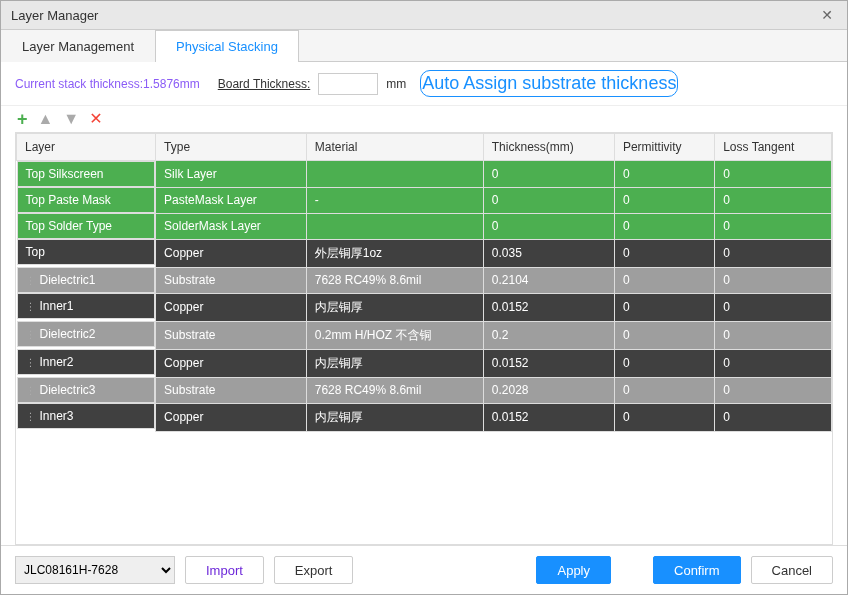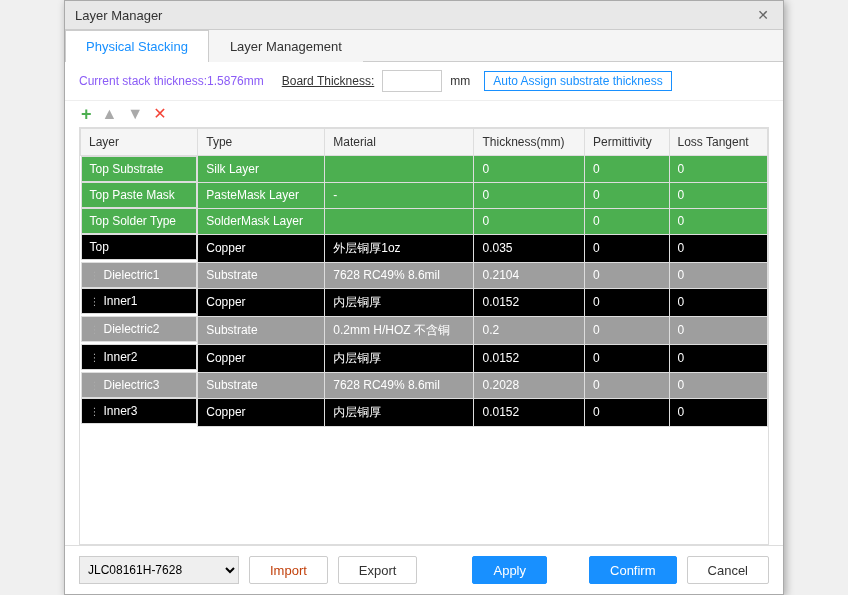--- a/index.html
+++ b/index.html
@@ -7,21 +7,21 @@
       font-family: Arial, sans-serif;
       font-size: 13px;
       background: #f0f0f0;
       display: flex;
       justify-content: center;
       align-items: center;
       width: 848px;
       height: 595px;
     }
     .dialog {
-      width: 720px;
+      width: 848px;
       height: 595px;
       background: #fff;
       border: 1px solid #aaa;
       display: flex;
       flex-direction: column;
       box-shadow: 2px 2px 8px rgba(0,0,0,0.3);
     }
     .title-bar {
       background: #e8e8e8;
       border-bottom: 1px solid #ccc;
@@ -89,27 +89,27 @@
       border: 1px solid #ccc;
       padding: 0 4px;
       font-size: 12px;
     }
     .mm-label {
       font-size: 12px;
       color: #333;
       margin-right: 6px;
     }
     .auto-assign-btn {
-      font-size: 12px;
+      font-size: 18px;
       color: #1890ff;
       background: none;
       border: 1px solid #1890ff;
-      padding: 2px 8px;
-      cursor: pointer;
-      border-radius: 0;
+      padding: 2px 1px;
+      cursor: pointer;
+      border-radius: 10px;
     }
     .icon-toolbar {
       display: flex;
       align-items: center;
       padding: 4px 14px 4px;
       gap: 6px;
       flex-shrink: 0;
     }
     .icon-btn {
       cursor: pointer;
@@ -156,21 +156,21 @@
       gap: 4px;
       color: #fff;
     }
     .drag-handle {
       color: #aaa;
       font-size: 10px;
       cursor: grab;
       flex-shrink: 0;
     }
     .row-green { background: #4caf50; }
-    .row-orange { background: #000000; }
+    .row-orange { background: #404040; }
     .row-gray { background: #9e9e9e; }
     .footer {
       display: flex;
       align-items: center;
       padding: 10px 14px;
       border-top: 1px solid #ddd;
       gap: 10px;
       flex-shrink: 0;
     }
     .preset-select {
@@ -184,21 +184,21 @@
     .footer-btn {
       height: 28px;
       padding: 0 20px;
       font-size: 13px;
       cursor: pointer;
       border-radius: 2px;
     }
     .btn-import {
       background: #fff;
       border: 1px solid #ccc;
-      color: #c2410c;
+      color: #6d28d9;
     }
     .btn-export {
       background: #fff;
       border: 1px solid #ccc;
       color: #333;
     }
     .btn-apply {
       background: #1890ff;
       border: 1px solid #1890ff;
       color: #fff;
@@ -219,25 +219,25 @@
 <body>
 
 <div class="dialog">
 
   <div class="title-bar">
     <span class="title-bar-text">Layer Manager</span>
     <button class="close-btn">✕</button>
   </div>
 
   <div class="tabs">
+    <div class="tab">
+      <span>Layer Management</span>
+    </div>
     <div class="tab active">
       <span>Physical Stacking</span>
-    </div>
-    <div class="tab">
-      <span>Layer Management</span>
     </div>
   </div>
 
   <div class="toolbar-row">
     <span class="thickness-info">Current stack thickness:1.5876mm</span>
     <span class="board-thickness-label">Board Thickness:</span>
     <input class="board-thickness-input" type="text" value="" style="">
     <span class="mm-label">mm</span>
     <button class="auto-assign-btn">Auto Assign substrate thickness</button>
   </div>
@@ -257,21 +257,21 @@
           <th><span>Type</span></th>
           <th><span>Material</span></th>
           <th><span>Thickness(mm)</span></th>
           <th><span>Permittivity</span></th>
           <th><span>Loss Tangent</span></th>
         </tr>
       </thead>
       <tbody id="table-body">
       <tr>
             <td class="row-green" style="display: flex; align-items: center; gap: 4px;">
-              <span>Top Substrate</span>
+              <span>Top Silkscreen</span>
             </td>
             <td class="row-green">Silk Layer</td>
             <td class="row-green"></td>
             <td class="row-green">0</td>
             <td class="row-green">0</td>
             <td class="row-green">0</td>
           </tr>
           <tr>
             <td class="row-green" style="display: flex; align-items: center; gap: 4px;">
               <span>Top Paste Mask</span>

